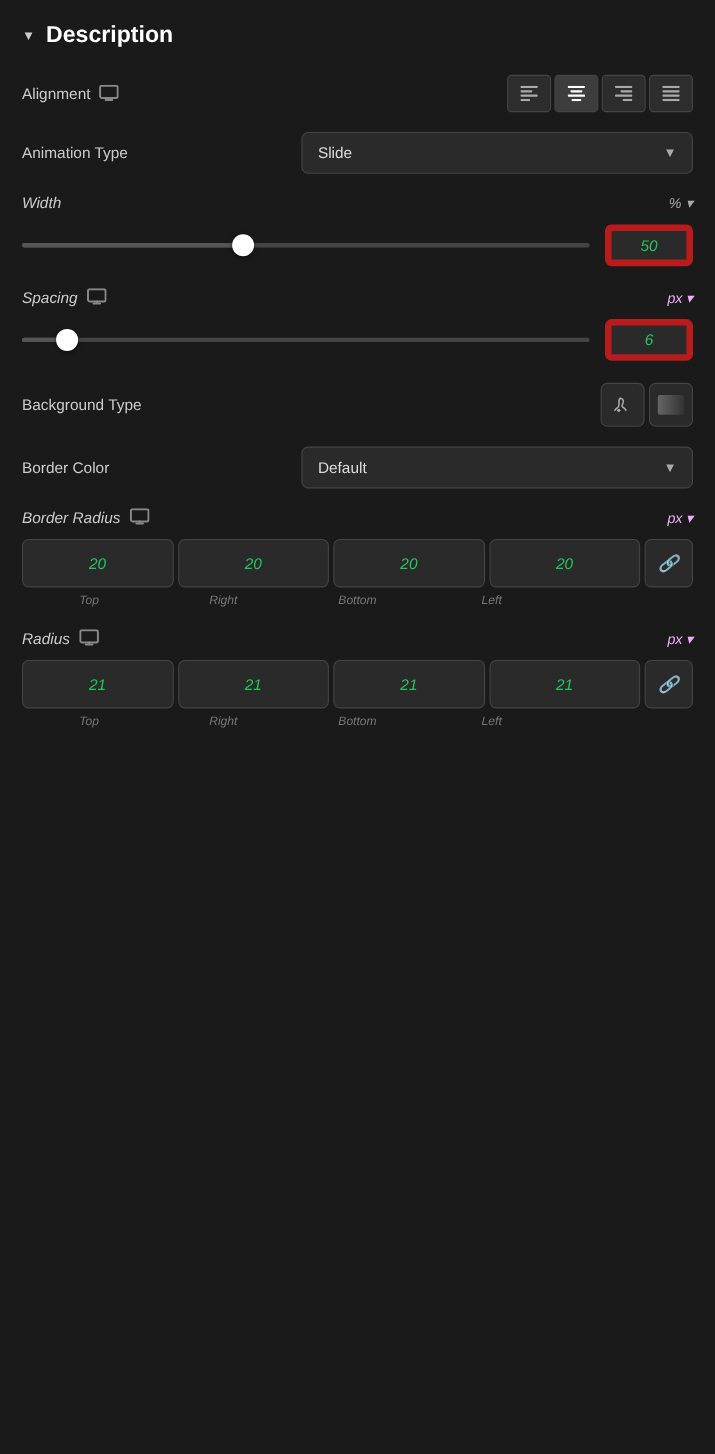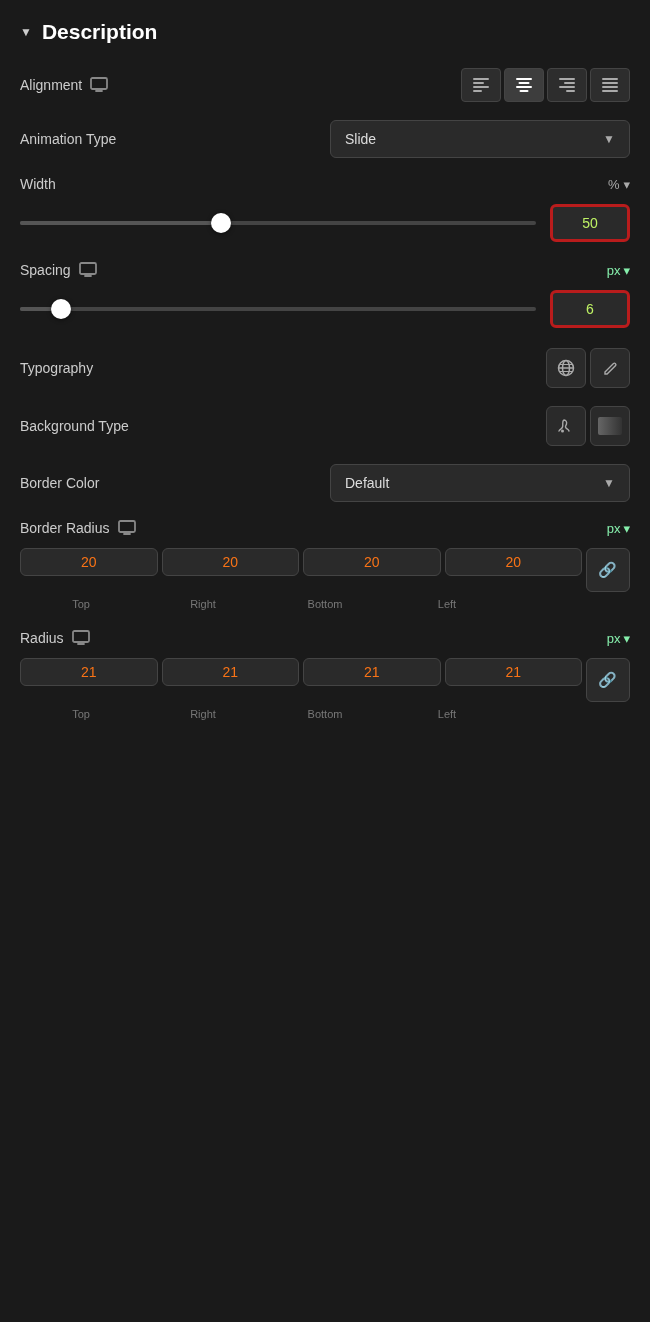--- a/index.html
+++ b/index.html
@@ -59,39 +59,40 @@
       cursor: pointer;
       color: #aaa;
       font-size: 14px;
     }
     .btn-group .btn.active {
       background: #3d3d3d;
       color: #fff;
     }
     
     .dropdown {
-      width: 300px;
+      width: 356px;
       height: 38px;
       background: #2a2a2a;
       border: 1px solid #444;
       border-radius: 6px;
       display: flex;
       align-items: center;
       justify-content: space-between;
       padding: 13px 14px;
       cursor: pointer;
       color: #ddd;
     }
     .dropdown .arrow-down {
       color: #aaa;
       font-size: 12px;
     }
     
     .slider-section {
       margin-bottom: 20px;
+      font-style: italic;
     }
     .slider-section .slider-row-top {
       display: flex;
       align-items: center;
       justify-content: space-between;
       margin-bottom: 12px;
     }
     .unit-selector {
       display: flex;
       align-items: center;
@@ -126,24 +127,24 @@
       position: absolute;
       top: 50%;
       transform: translateY(-50%);
       cursor: grab;
       box-shadow: 0 1px 4px rgba(0,0,0,0.5);
     }
     .input-box {
       width: 80px;
       height: 38px;
       background: #2a2a2a;
-      border: 3px solid #b91c1c;
+      border: 6px solid #b91c1c;
       border-radius: 6px;
       text-align: center;
-      color: #bef264;
+      color: #22c55e;
       font-size: 14px;
       display: flex;
       align-items: center;
       justify-content: center;
     }
     
     .pos-btn-group {
       display: flex;
       gap: 3px;
     }
@@ -252,28 +253,28 @@
       font-size: 17px;
     }
     
     .input-grid {
       display: flex;
       gap: 4px;
       margin-bottom: 6px;
     }
     .input-cell {
       flex: 1;
-      height: 28px;
-      background: #2a2a2a;
-      border: 1px solid #444;
-      border-radius: 6px;
-      display: flex;
-      align-items: center;
-      justify-content: center;
-      color: #f97316;
+      height: 44px;
+      background: #2a2a2a;
+      border: 1px solid #444;
+      border-radius: 6px;
+      display: flex;
+      align-items: center;
+      justify-content: center;
+      color: #22c55e;
       font-size: 14px;
       cursor: text;
     }
     .link-btn {
       width: 44px;
       height: 44px;
       background: #2a2a2a;
       border: 1px solid #444;
       border-radius: 6px;
       display: flex;
@@ -297,21 +298,21 @@
     }
     .input-label-link {
       width: 44px;
       flex-shrink: 0;
     }
     .px-dropdown {
       display: flex;
       align-items: center;
       gap: 3px;
       font-size: 13px;
-      color: #86efac;
+      color: #f0abfc;
       cursor: pointer;
       margin-left: 38px;
     }
   </style>
 </head>
 <body>
 
 <div class="panel">
 
   <div class="section-header">
@@ -410,39 +411,20 @@
         <div class="slider-fill" style="width:8%;"></div>
         <div class="slider-thumb" style="left: calc(8% - 10px);"></div>
       </div>
       <div class="input-box">
         <span>6</span>
       </div>
     </div>
   </div>
 
 
-  <div class="row">
-    <span class="row-label">Typography</span>
-    <div class="color-controls">
-      <div class="globe-btn">
-        <svg width="18" height="18" viewBox="0 0 18 18" fill="none">
-          <circle cx="9" cy="9" r="7.5" stroke="#aaa" stroke-width="1.5"></circle>
-          <ellipse cx="9" cy="9" rx="3.5" ry="7.5" stroke="#aaa" stroke-width="1.5"></ellipse>
-          <line x1="1.5" y1="9" x2="16.5" y2="9" stroke="#aaa" stroke-width="1.5"></line>
-          <line x1="2.5" y1="5.5" x2="15.5" y2="5.5" stroke="#aaa" stroke-width="1"></line>
-          <line x1="2.5" y1="12.5" x2="15.5" y2="12.5" stroke="#aaa" stroke-width="1"></line>
-        </svg>
-      </div>
-      <div class="edit-btn">
-        <svg width="15" height="15" viewBox="0 0 15 15" fill="none">
-          <path d="M2 11L10.5 2.5a1.5 1.5 0 012.1 2.1L4.1 13H2v-2z" stroke="#aaa" stroke-width="1.4" fill="none"></path>
-        </svg>
-      </div>
-    </div>
-  </div>
 
   <div class="row">
     <span class="row-label">Background Type</span>
     <div class="color-controls">
       <div class="bg-btn">
         <svg width="18" height="14" viewBox="0 0 18 14" fill="none">
           <path d="M2 12c1-2 3-2 3.5-4C6.5 5 4.5 2 7 1c2 0 3 2 2.5 4C9 7 7.5 7.5 9 9c.8 1 2.5 1 3 3" stroke="#aaa" stroke-width="1.4" stroke-linecap="round" fill="none"></path>
           <circle cx="5.5" cy="12" r="1.5" fill="#aaa"></circle>
         </svg>
       </div>

